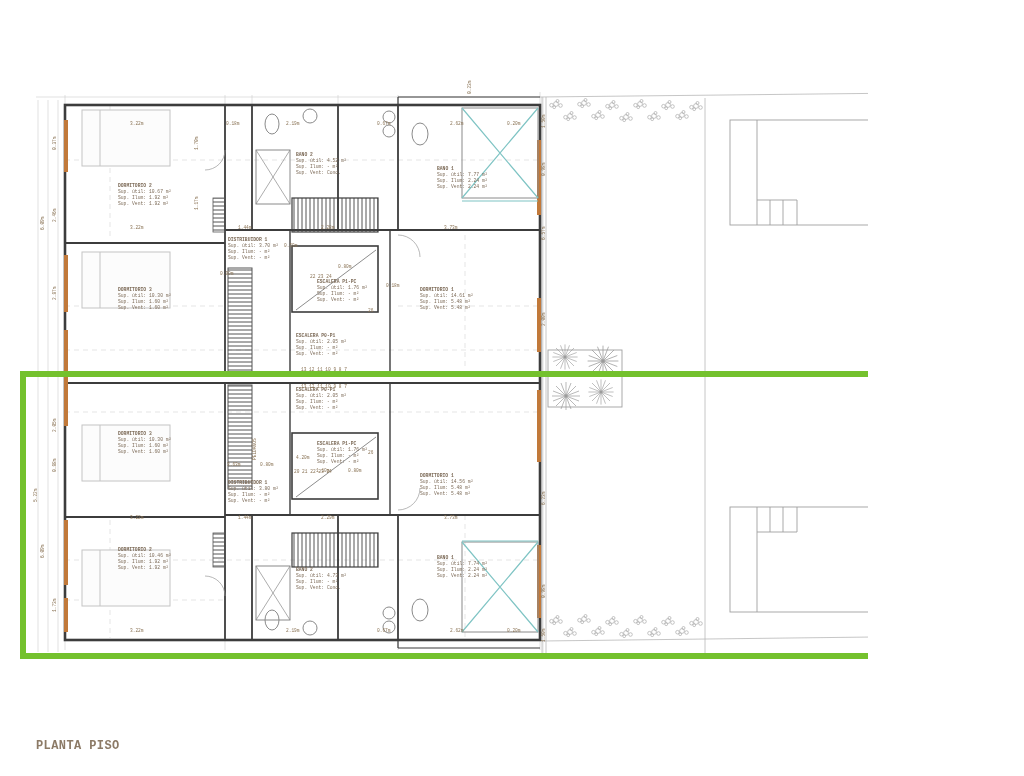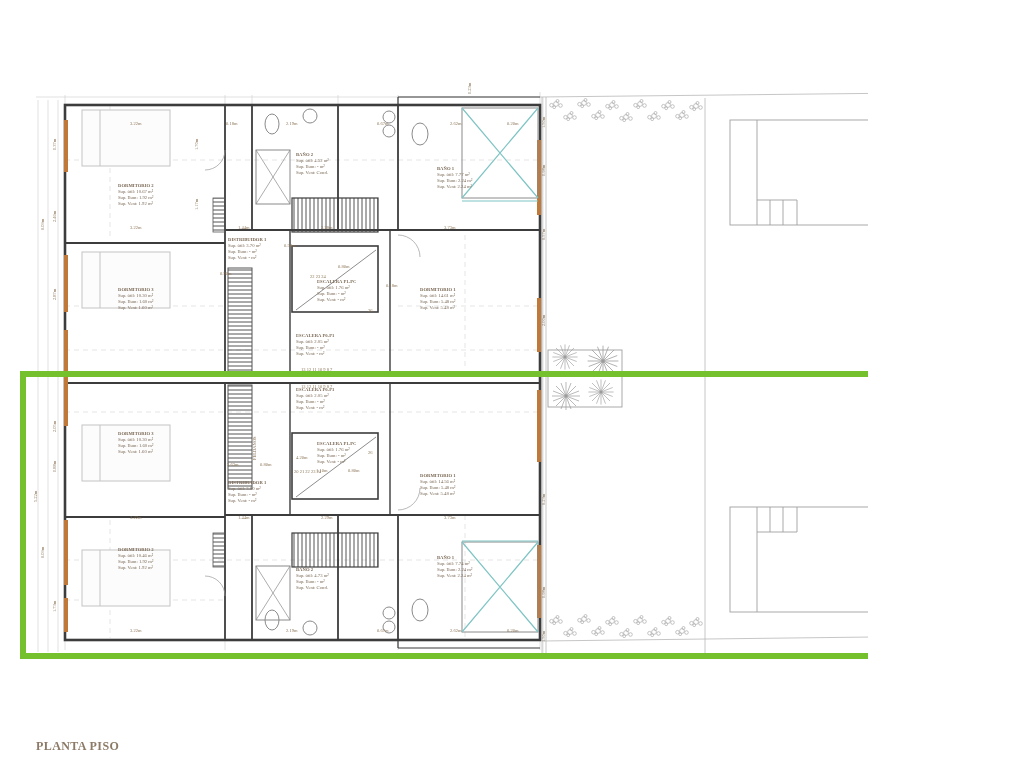--- a/index.html
+++ b/index.html
@@ -1,17 +1,17 @@
 <!DOCTYPE html>
 <html><head>
 <meta charset="utf-8">
 <style>
   html,body{margin:0;padding:0;background:#ffffff;}
   #canvas{position:relative;width:868px;height:776px;background:#ffffff;overflow:hidden;
-          font-family:Liberation Serif, serif;}
+          font-family:Liberation Mono, monospace;}
   #plan-svg{position:absolute;left:0;top:0;z-index:1;}
   #rooms-layer,#dims-layer{position:absolute;left:0;top:0;width:1024px;height:776px;z-index:2;pointer-events:none;}
   .room-label{position:absolute;font-size:6px;line-height:1.25;color:#7c6a57;white-space:nowrap;
               transform:scale(.78);transform-origin:0 0;}
   .room-name{font-weight:700;}
   .dim{position:absolute;font-size:6px;color:#8a7355;white-space:nowrap;
        transform:scale(.75);transform-origin:0 0;}
   .dim.rot{transform:rotate(-90deg) scale(.75);}
   #highlight-box{position:absolute;left:20px;top:371px;width:978px;height:288px;
                  border:6px solid #74c12d;box-sizing:border-box;z-index:3;}

